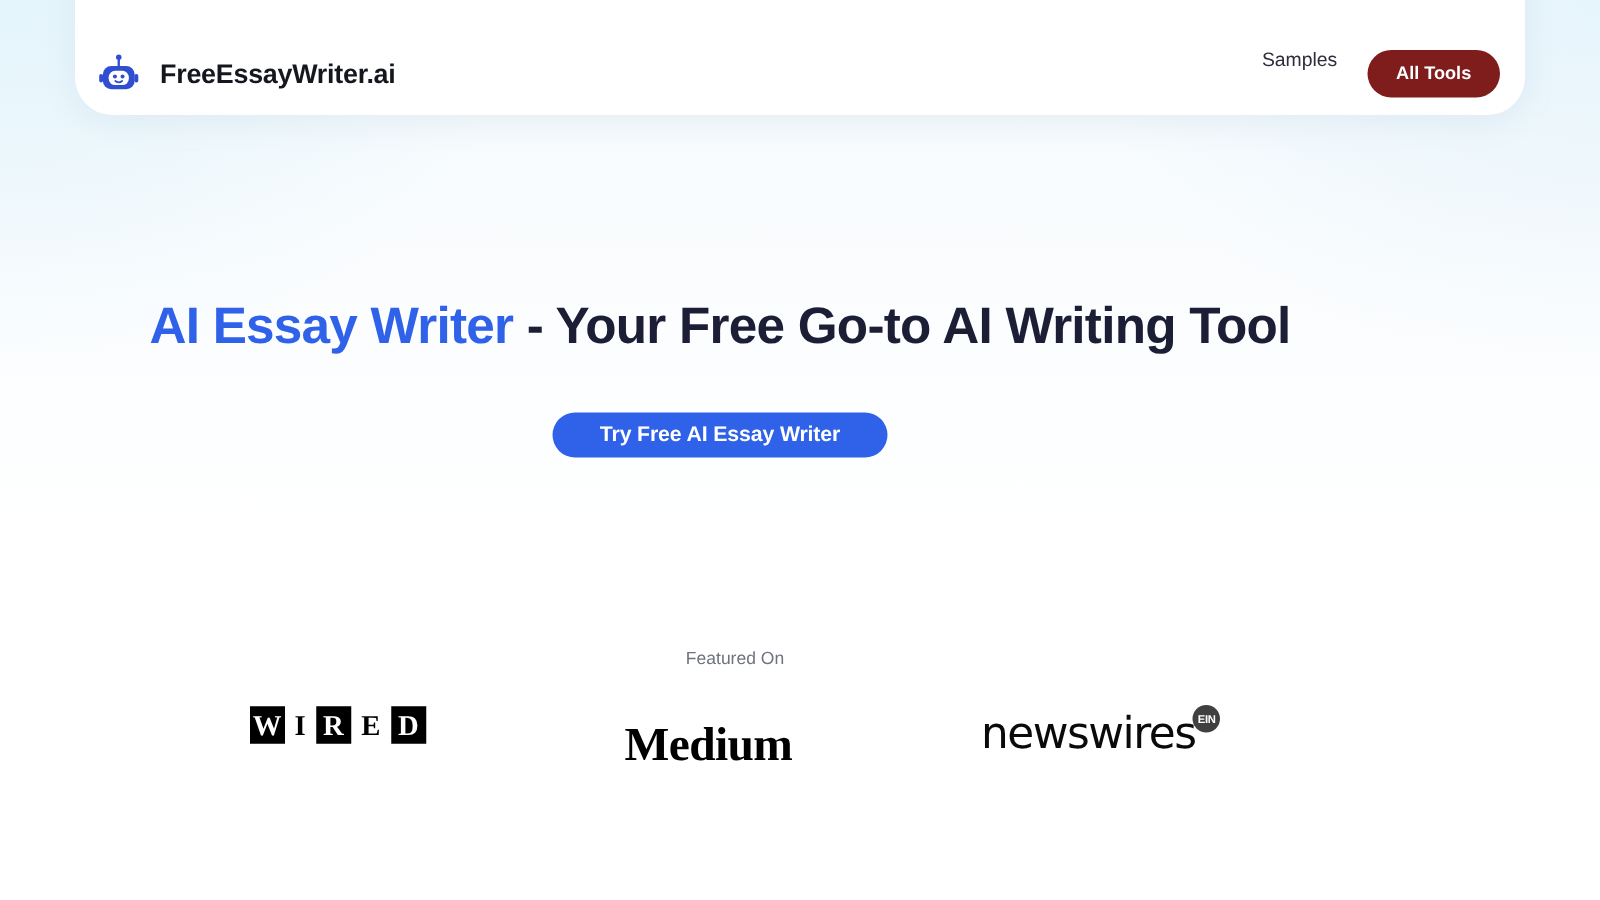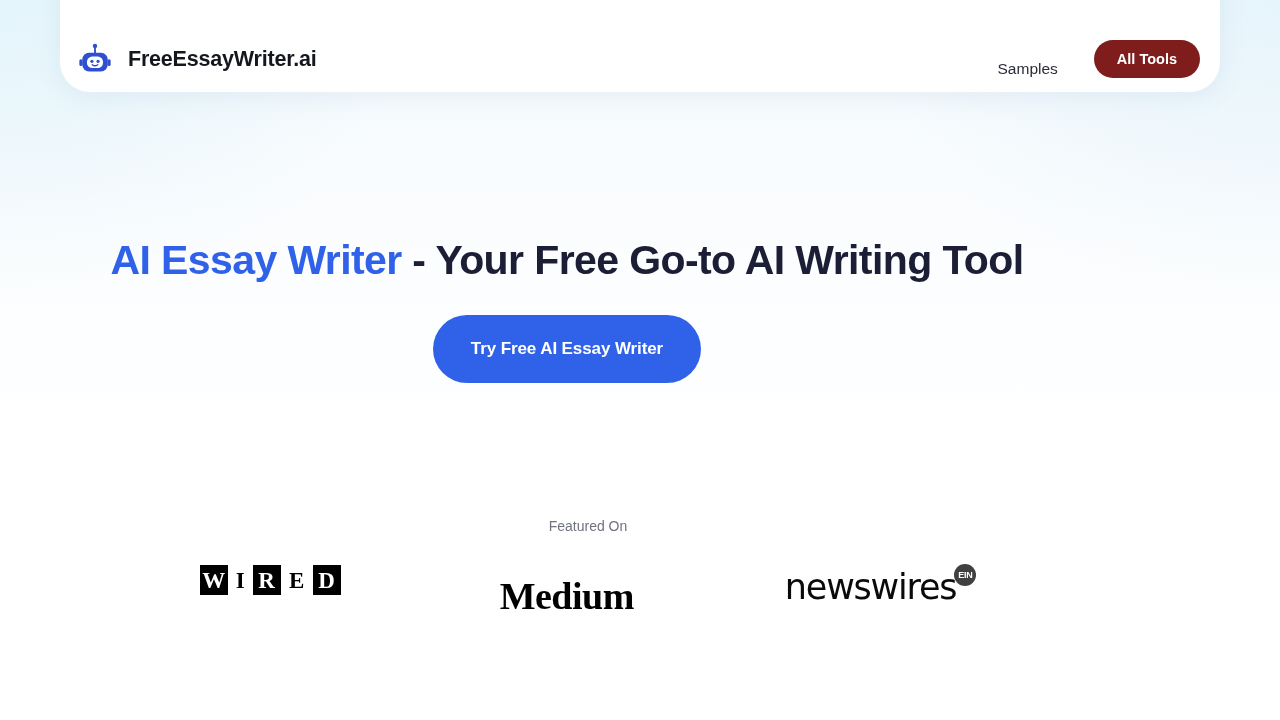--- a/index.html
+++ b/index.html
@@ -82,22 +82,22 @@
   .brand-name {
     font-size: 21.5px;
     font-weight: 700;
     color: #15171f;
     letter-spacing: -0.2px;
     white-space: nowrap;
   }
 
   .nav {
     display: flex;
-    align-items: flex-end;
-    gap: 36px;
+    align-items: flex-start;
+    gap: 24px;
   }
   .nav-link {
     font-size: 15.5px;
     color: #2b2d3a;
     text-decoration: none;
     white-space: nowrap;
   }
   .nav-cta {
     background: #7f1d1d;
     color: #ffffff;
@@ -107,21 +107,21 @@
     border-radius: 999px;
     padding: 11px 23px;
     cursor: pointer;
     white-space: nowrap;
     font-family: inherit;
   }
 
   
   .hero {
     position: absolute;
-    left: 7px;
+    left: 16px;
     top: 238px;
     width: 1120px;
     text-align: center;
   }
   .hero-title {
     font-size: 41px;
     line-height: 1.12;
     font-weight: 700;
     color: #1b1e35;
     letter-spacing: -0.6px;
@@ -130,29 +130,29 @@
   .hero-title .accent { color: #2f62e8; }
 
   .hero-sub {
     margin-top: 20px;
     font-size: 16px;
     color: #707481;
     letter-spacing: 0.1px;
   }
 
   .hero-cta {
-    margin-top: 31px;
+    margin-top: 46px;
     display: inline-block;
     background: #2f62e8;
     color: #ffffff;
     font-size: 17px;
     font-weight: 700;
     border: none;
     border-radius: 999px;
-    padding: 24px 38px;
+    padding: 8px 38px;
     cursor: pointer;
     font-family: inherit;
     letter-spacing: -0.1px;
   }
 
   
   .featured {
     position: absolute;
     left: 0;
     top: 518px;

